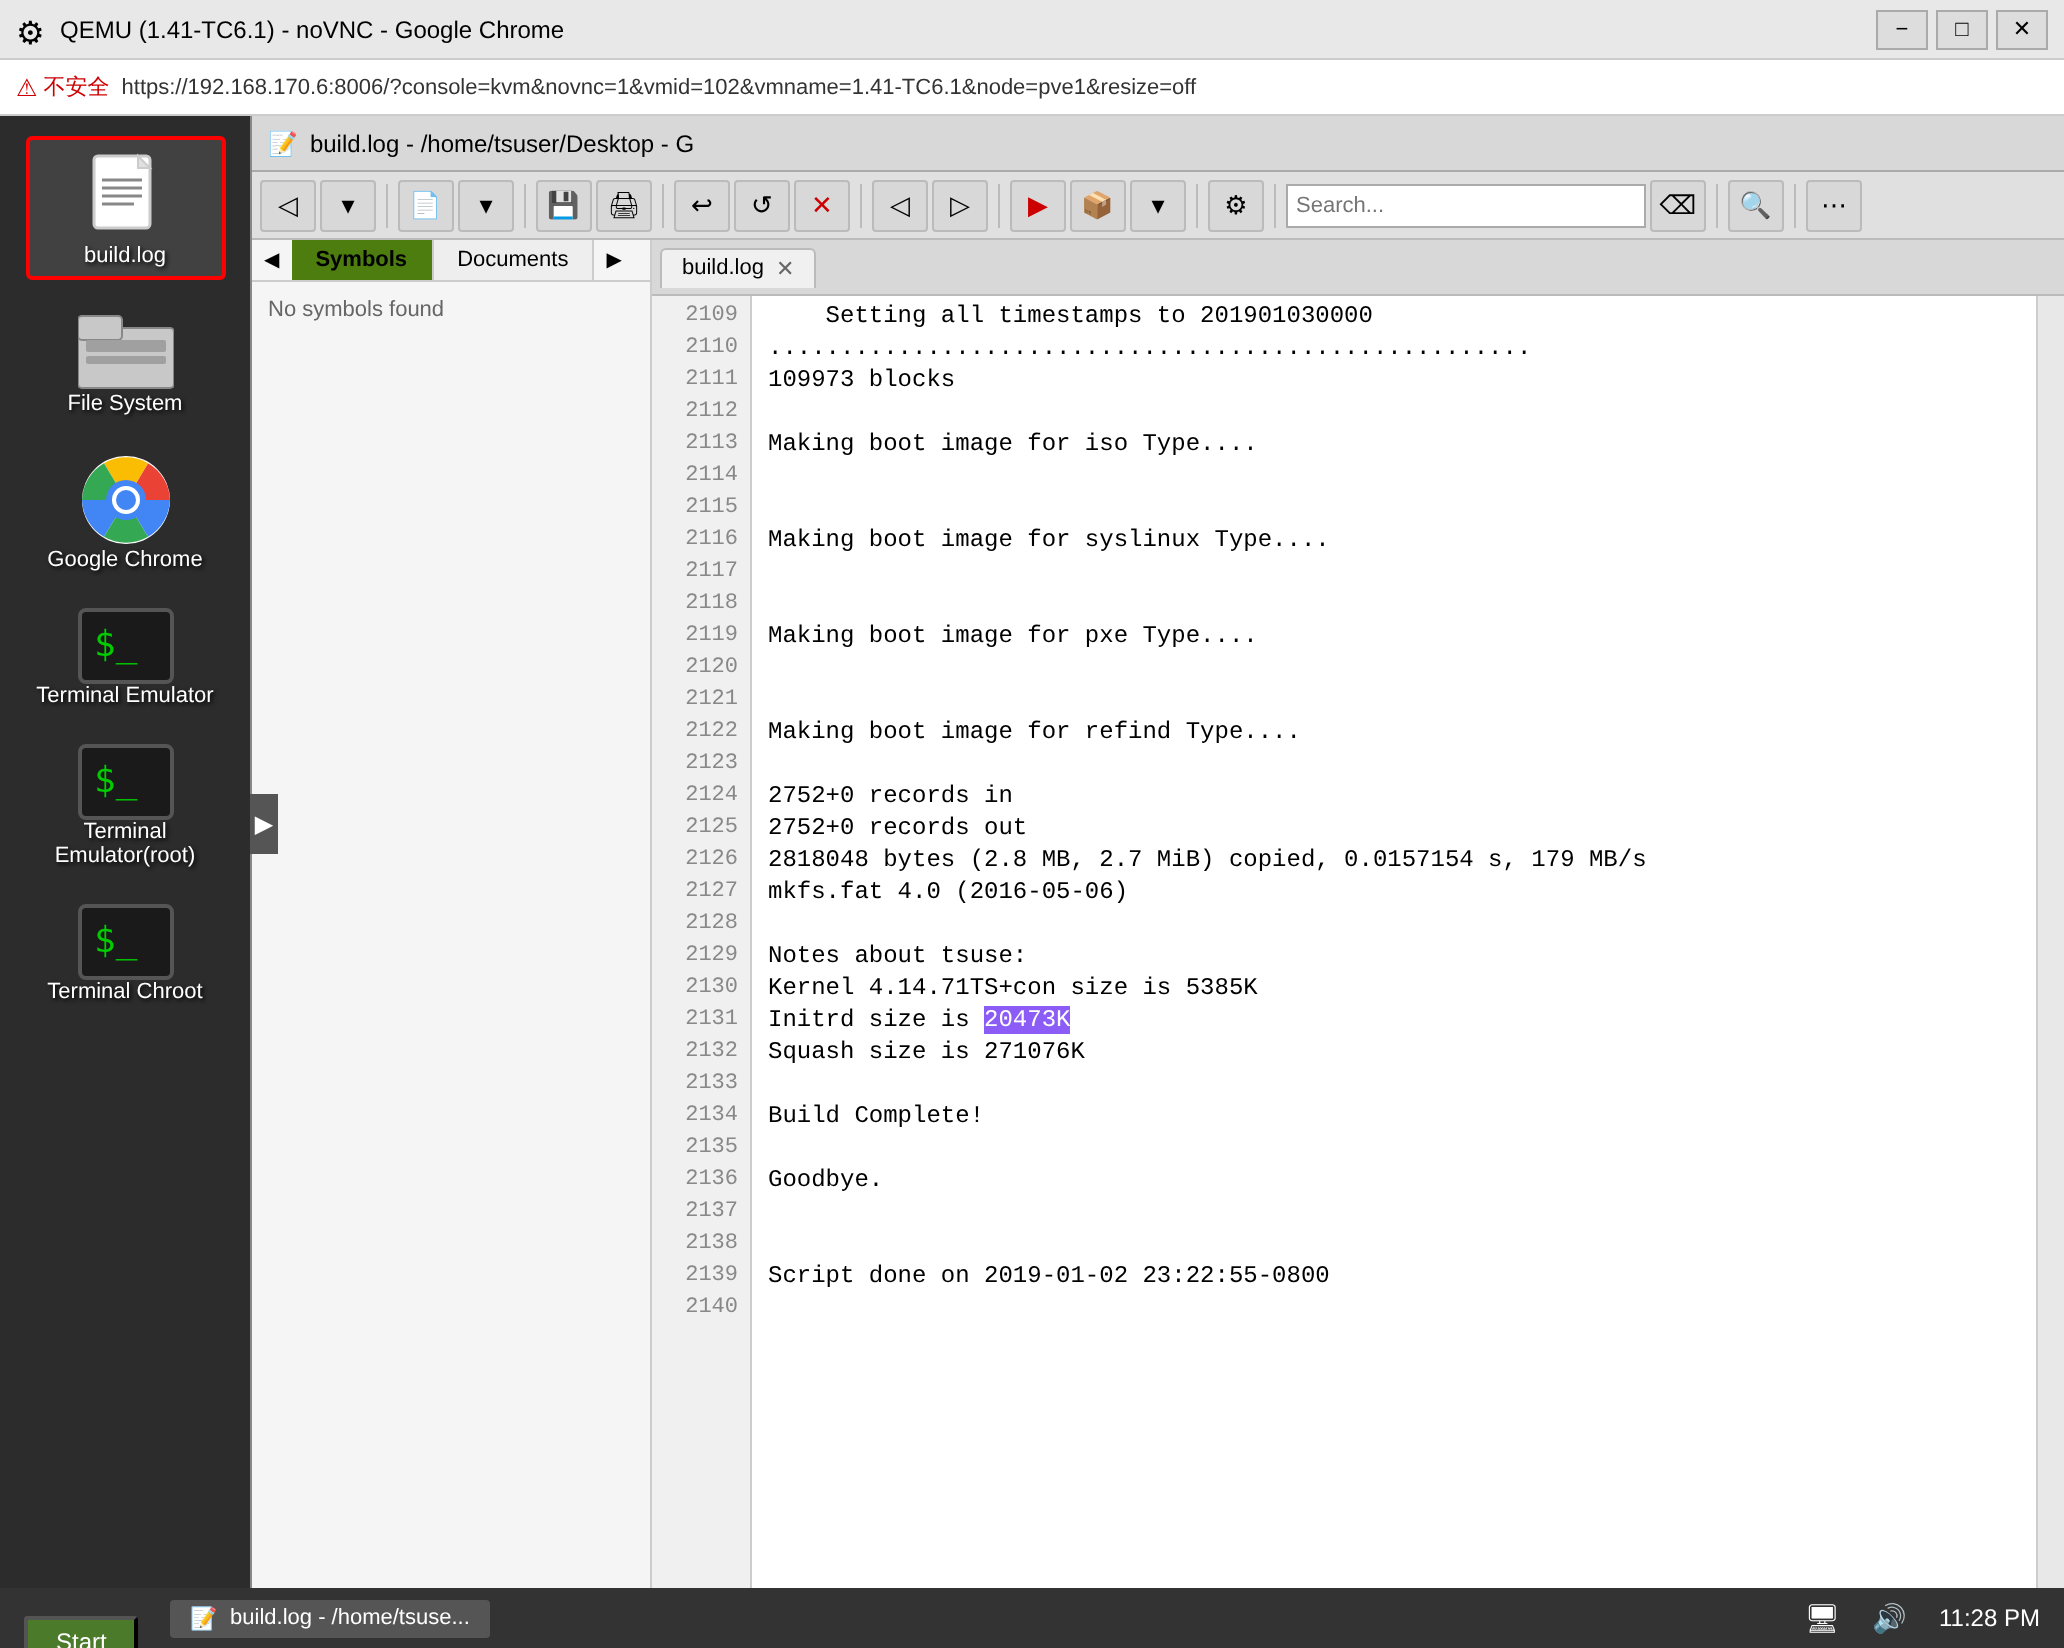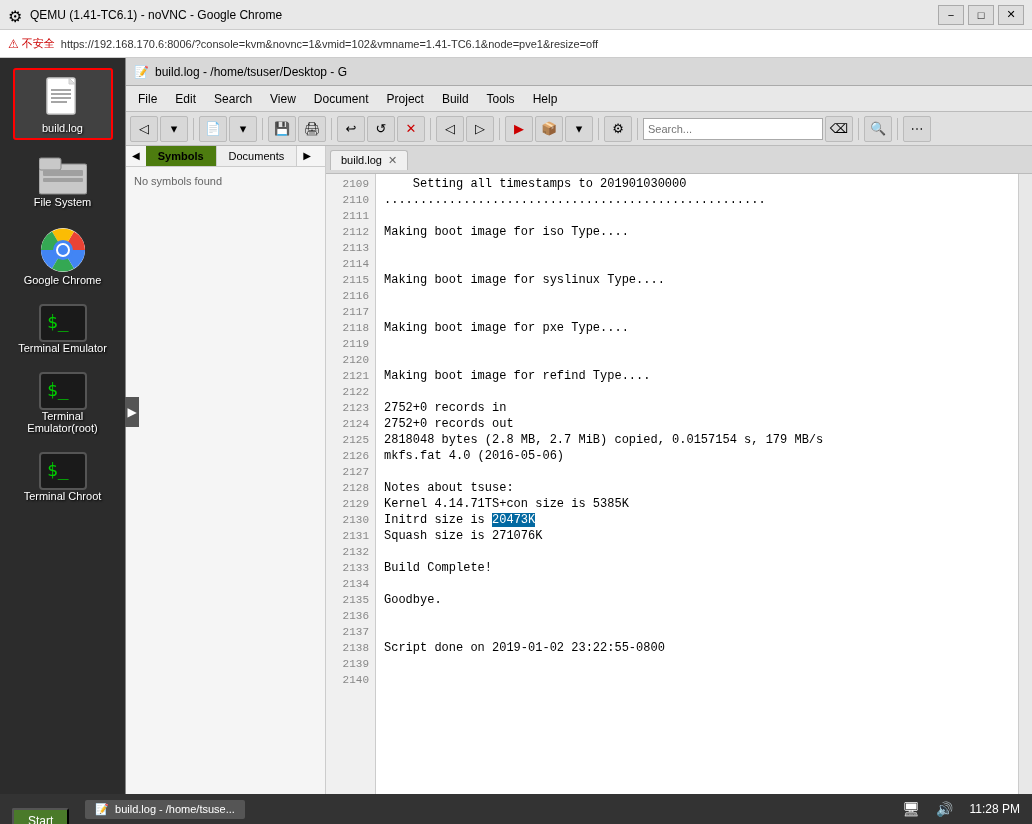--- a/index.html
+++ b/index.html
@@ -199,21 +199,21 @@
       border-right: 1px solid #ccc;
       padding: 2px 6px;
       text-align: right;
       color: #888;
       user-select: none;
       min-width: 50px;
     }
     .line-number { height: 16px; line-height: 16px; font-size: 11px; }
     .code-content { flex: 1; padding: 2px 8px; }
     .code-line { height: 16px; line-height: 16px; white-space: pre; color: #000; }
-    .highlight { background: #0369a1; color: #fff; }
+    .highlight { background: #8b5cf6; color: #fff; }
 
     
     .code-scrollbar { width: 14px; background: #e8e8e8; border-left: 1px solid #ccc; }
 
     
     .status-bar {
       height: 30px;
       background: #333;
       display: flex;
       align-items: center;
@@ -342,31 +342,20 @@
 
   <div class="arrow-tab">▶</div>
 
   <div class="gedit-window">
 
     <div class="gedit-title">
       <span style="margin-right:6px;">📝</span>
       <span class="gedit-title-text">build.log - /home/tsuser/Desktop - G</span>
     </div>
 
-    <div class="gedit-menu">
-      <span class="menu-item">File</span>
-      <span class="menu-item">Edit</span>
-      <span class="menu-item">Search</span>
-      <span class="menu-item">View</span>
-      <span class="menu-item">Document</span>
-      <span class="menu-item">Project</span>
-      <span class="menu-item">Build</span>
-      <span class="menu-item">Tools</span>
-      <span class="menu-item">Help</span>
-    </div>
 
     <div class="gedit-toolbar">
       <button class="toolbar-btn">◁</button>
       <button class="toolbar-btn">▾</button>
       <div class="toolbar-separator"></div>
       <button class="toolbar-btn">📄</button>
       <button class="toolbar-btn">▾</button>
       <div class="toolbar-separator"></div>
       <button class="toolbar-btn">💾</button>
       <button class="toolbar-btn">🖨</button>
@@ -446,20 +435,21 @@
               <div class="line-number">2135</div>
               <div class="line-number">2136</div>
               <div class="line-number">2137</div>
               <div class="line-number">2138</div>
               <div class="line-number">2139</div>
               <div class="line-number">2140</div>
             </div>
           <div class="code-content" id="code-lines">
               <div class="code-line">    Setting all timestamps to 201901030000</div>
               <div class="code-line">.....................................................</div>
+              <div class="code-line">109973 blocks</div>
               <div class="code-line"></div>
               <div class="code-line">Making boot image for iso Type....</div>
               <div class="code-line"></div>
               <div class="code-line"></div>
               <div class="code-line">Making boot image for syslinux Type....</div>
               <div class="code-line"></div>
               <div class="code-line"></div>
               <div class="code-line">Making boot image for pxe Type....</div>
               <div class="code-line"></div>
               <div class="code-line"></div>

